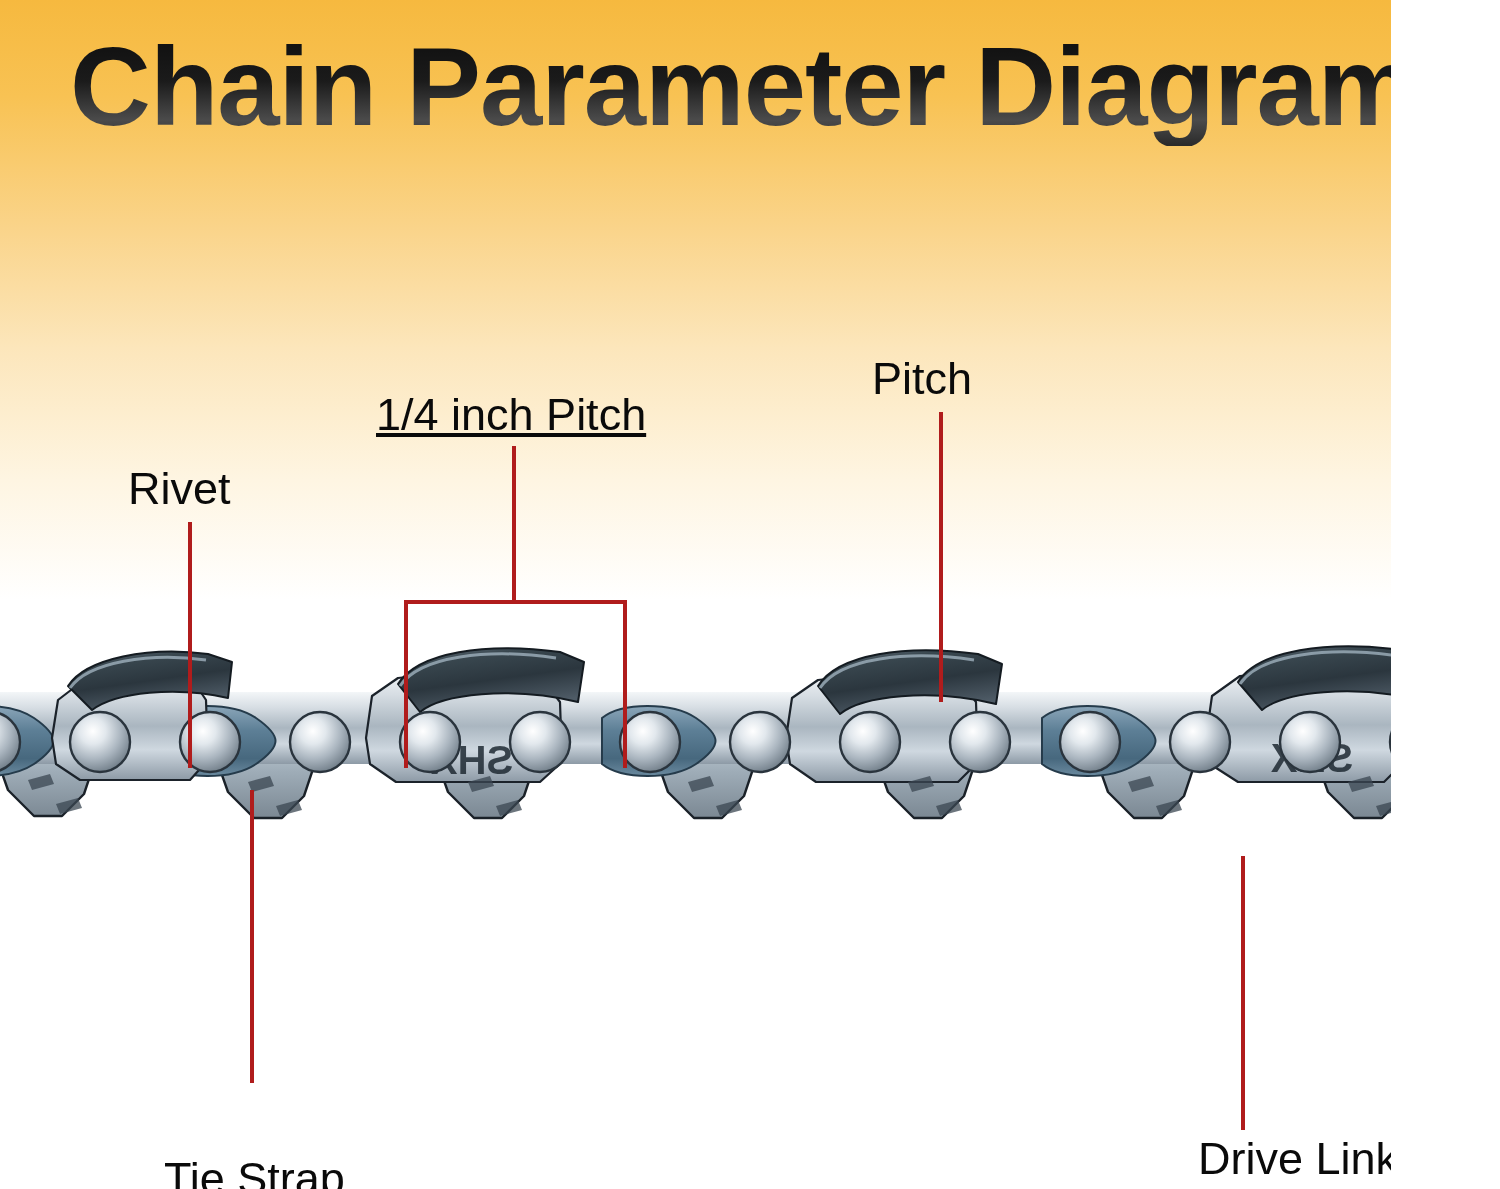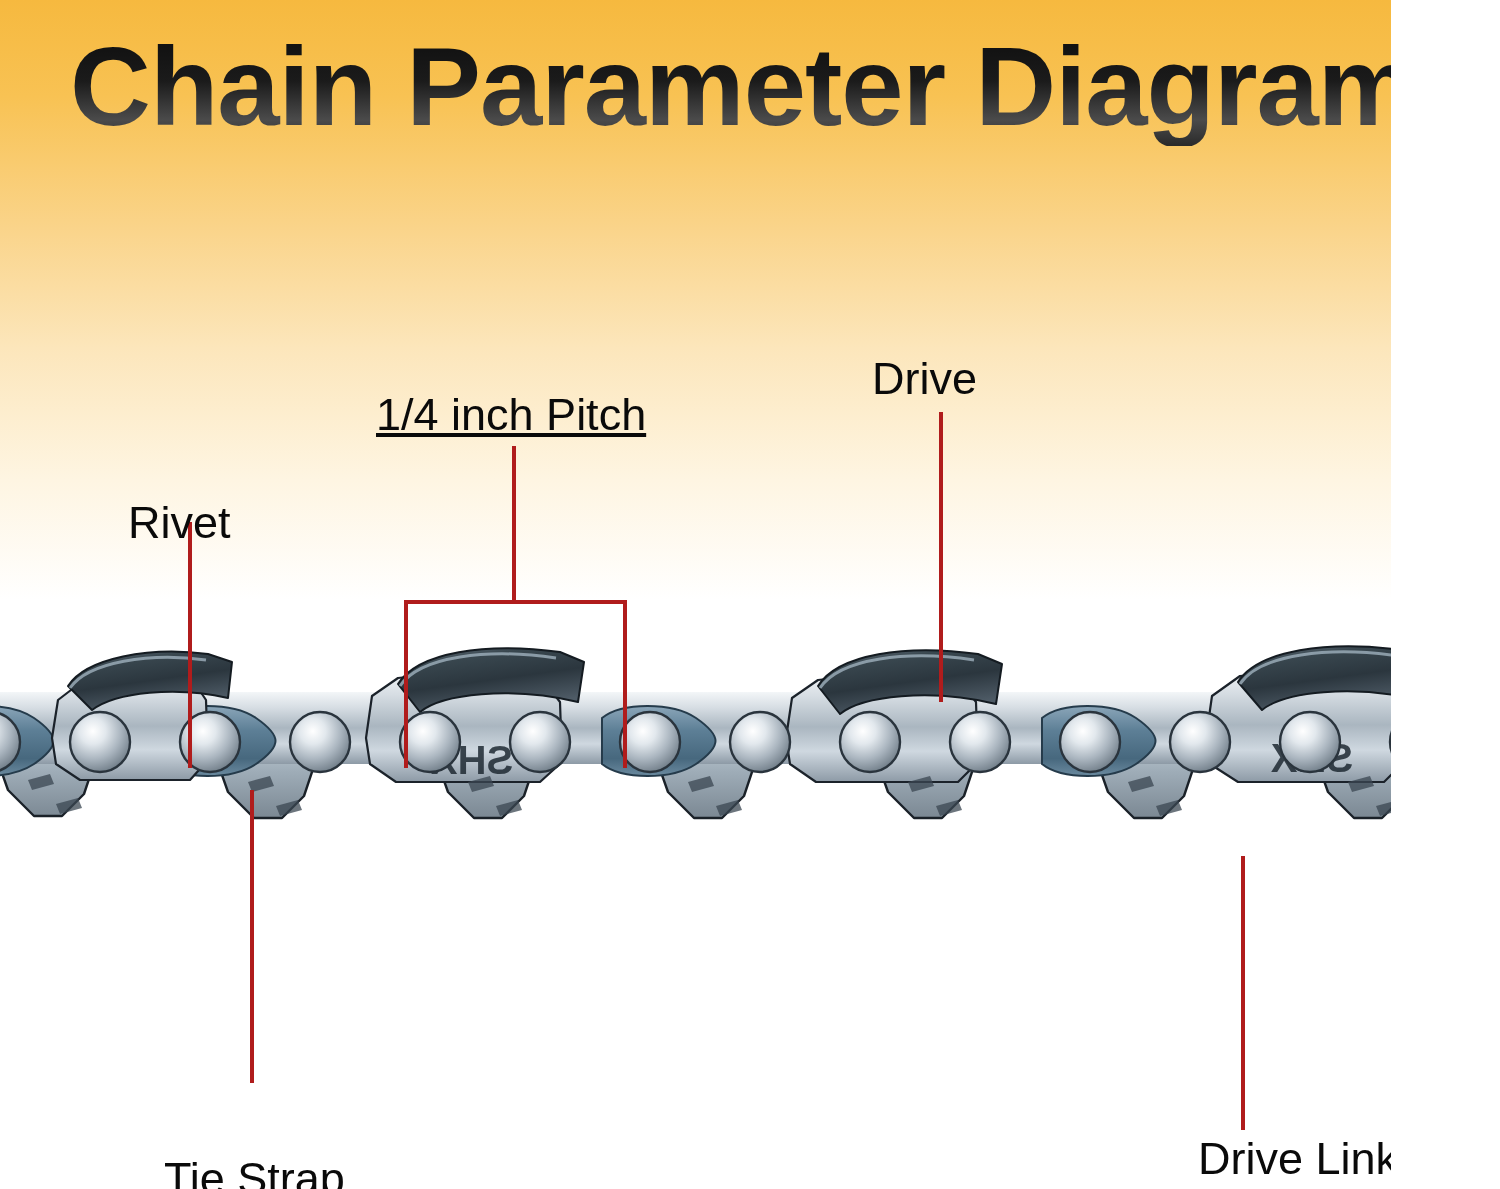--- a/index.html
+++ b/index.html
@@ -278,23 +278,23 @@
   <div class="leader-h" style="left:404px; top:600px; width:223px;"></div>
   <div class="leader-v" style="left:404px; top:600px; height:168px;"></div>
   <div class="leader-v" style="left:623px; top:600px; height:168px;"></div>
 
   <div class="leader-v" style="left:939px; top:412px; height:290px;"></div>
 
   <div class="leader-v" style="left:250px; top:790px; height:293px;"></div>
 
   <div class="leader-v" style="left:1241px; top:856px; height:274px;"></div>
 
-  <div class="label" style="left:128px; top:466px;margin-top:34px;">Rivet</div>
+  <div class="label" style="left:128px; top:466px;">Rivet</div>
 
   <div class="label" style="left:376px; top:392px;text-decoration:underline;">1/4 inch Pitch</div>
 
-  <div class="label" style="left:872px; top:356px;">Drive</div>
+  <div class="label" style="left:872px; top:356px;">Pitch</div>
 
   <div class="label" style="left:164px; top:1156px;">Tie Strap</div>
 
   <div class="label" style="left:1198px; top:1136px;">Drive Link</div>
 
 </div>
 
 </body></html>

